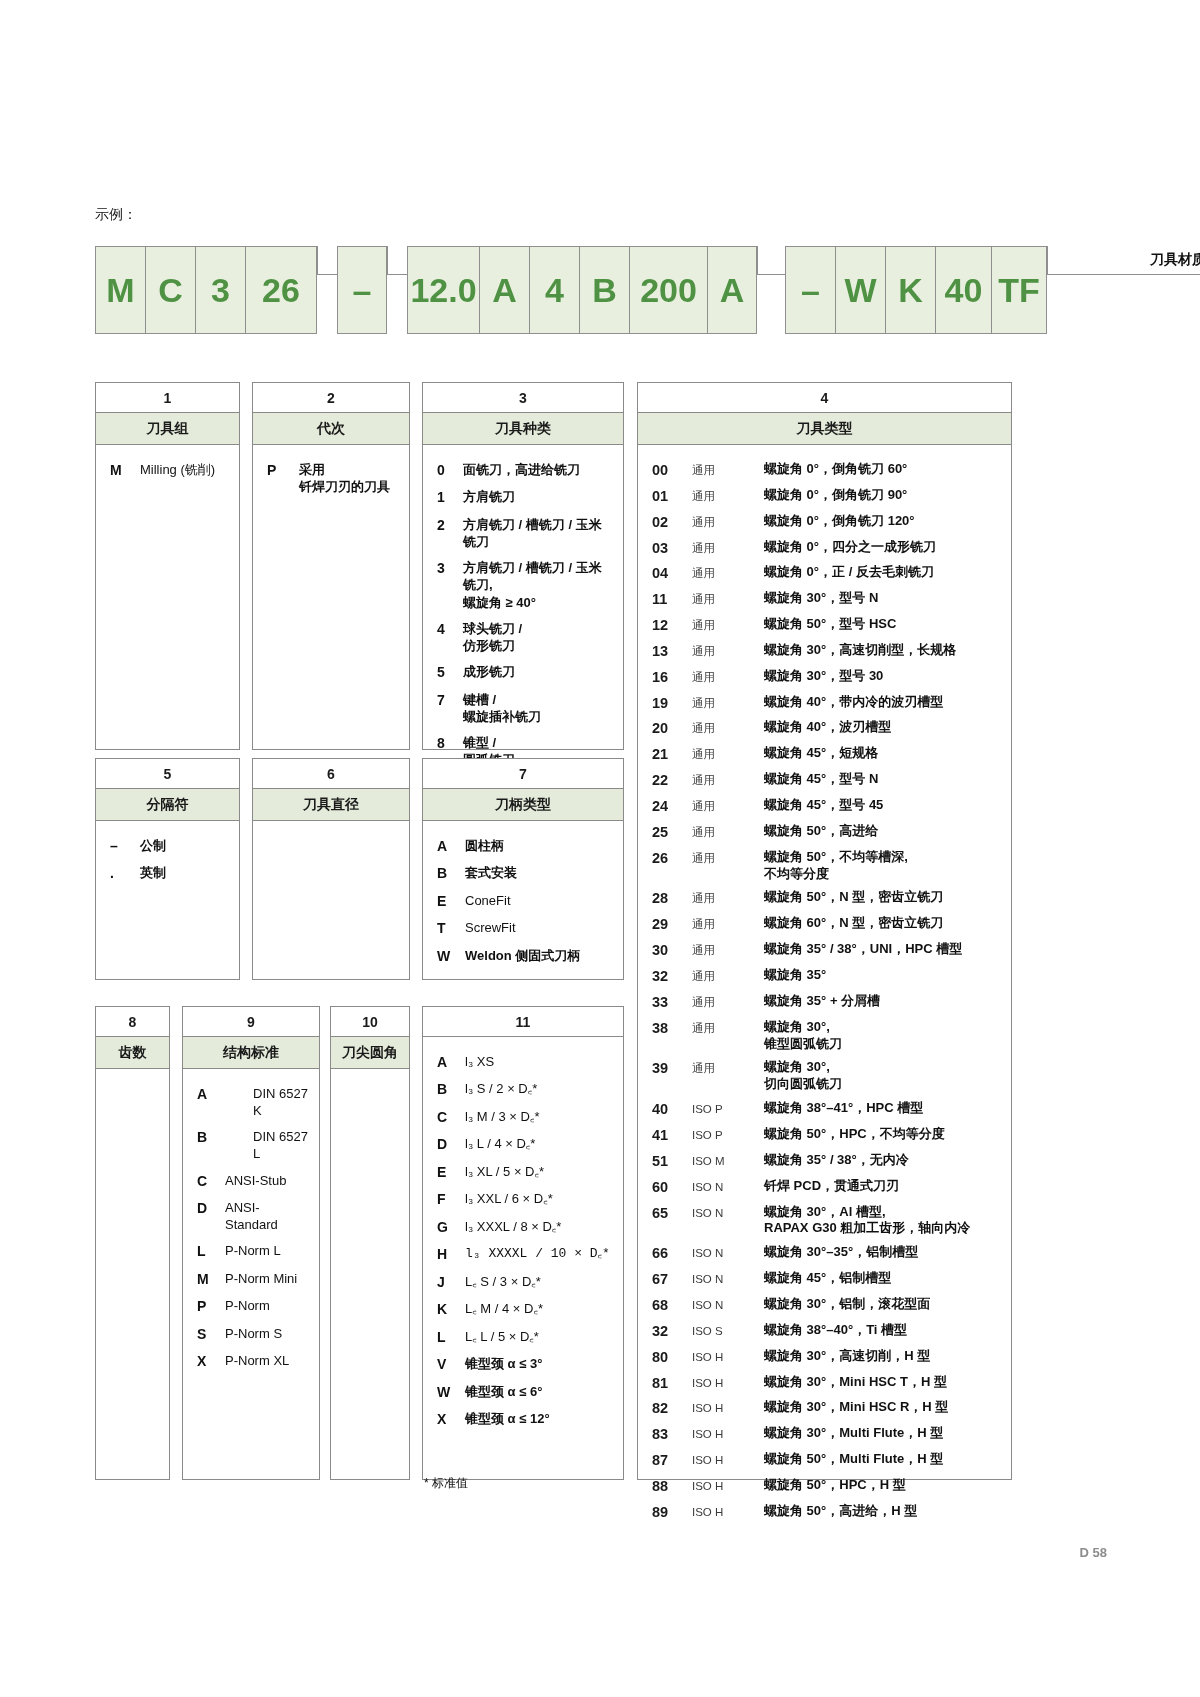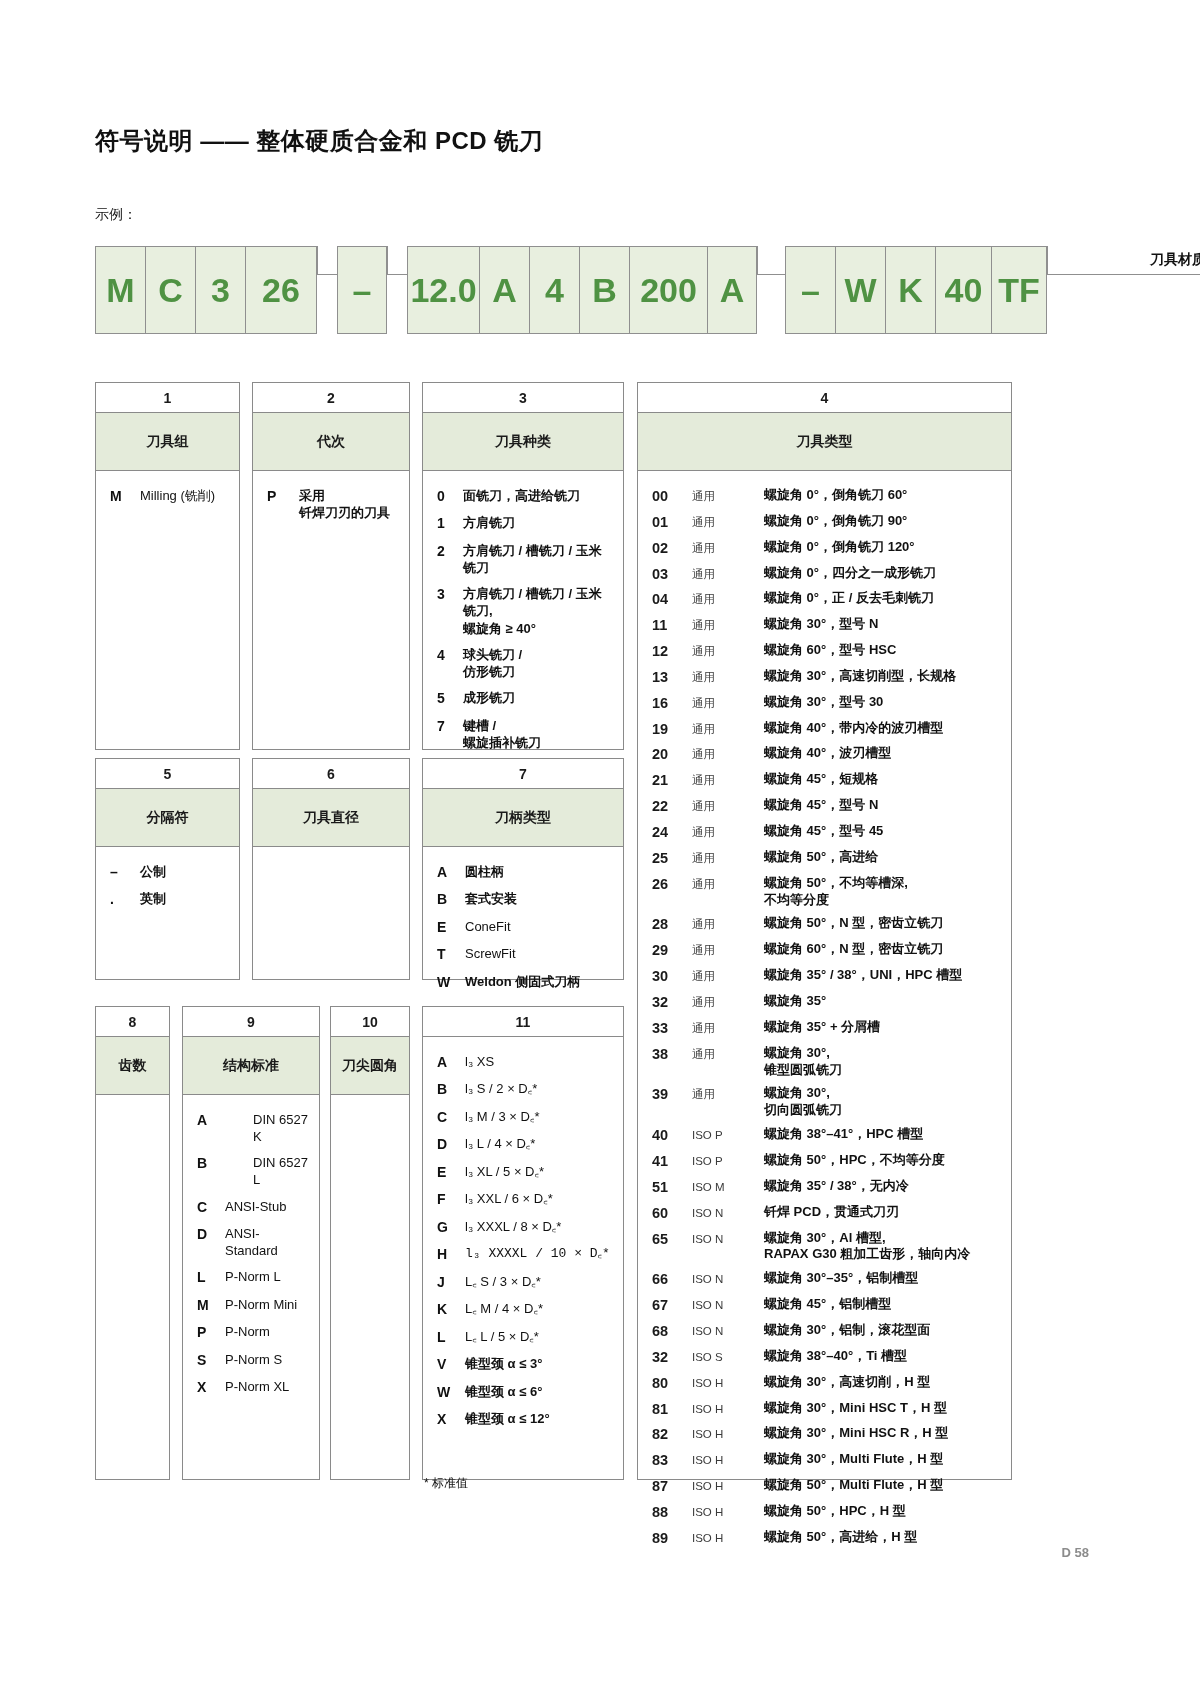--- a/index.html
+++ b/index.html
@@ -51,47 +51,46 @@
   .num-cell.last{border-right:1px solid #8f8f8f;}
   .num-cell.wide{font-size:14px;font-weight:bold;}
 
   
   .box{position:absolute;border:1px solid #8a8a8a;box-sizing:border-box;background:#fff;}
   .box .bx-num{
     height:30px;display:flex;align-items:center;justify-content:center;
     font-size:14px;font-weight:bold;border-bottom:1px solid #8a8a8a;box-sizing:border-box;
   }
   .box .bx-head{
-    height:58px;background:#e4ebda;display:flex;align-items:center;justify-content:center;
+    height:32px;background:#e4ebda;display:flex;align-items:center;justify-content:center;
     font-size:14px;font-weight:bold;border-bottom:1px solid #8a8a8a;box-sizing:border-box;
     color:#1a1a1a;
   }
   .box .bx-body{padding:16px 10px 10px 14px;}
 
   .row{display:flex;margin-bottom:9px;line-height:1.32;}
   .row .key{
     font-weight:bold;font-size:14px;flex:0 0 auto;color:#111;
   }
   .row .val{font-size:13px;color:#111;font-weight:bold;}
 
   
   .row4{display:flex;margin-bottom:7px;line-height:1.30;align-items:flex-start;}
   .row4 .c-code{flex:0 0 40px;font-size:14.5px;font-weight:bold;}
   .row4 .c-iso{flex:0 0 72px;font-size:11.5px;color:#3a3a3a;padding-top:2px;}
   .row4 .c-desc{font-size:13px;font-weight:bold;color:#111;}
   .footnote{position:absolute;left:424px;top:1475px;font-size:12px;color:#111;}
-  .pagenum{position:absolute;right:111px;top:1545px;font-size:13px;color:#8c8c8c;font-weight:bold;}
+  .pagenum{position:absolute;right:93px;top:1545px;font-size:13px;color:#8c8c8c;font-weight:bold;}
 </style>
 </head>
 <body>
 
 <div class="page">
 
 
-  <div class="page-title">符号说明 —— 整体硬质合金和 PCD 铣刀</div>
   <div class="example-label">示例：</div>
 
   <div class="codestrip" id="codestrip">
       <div class="grp" style="left: 0px;">
         <div style="display: flex;">
           <div class="code-cell" style="width: 50px;">M</div>
           <div class="code-cell" style="width: 50px;">C</div>
           <div class="code-cell" style="width: 50px;">3</div>
           <div class="code-cell last" style="width: 72px;">26</div>
         </div>
@@ -231,21 +230,21 @@
             <div class="c-desc">螺旋角 0°，正 / 反去毛刺铣刀</div>
           </div>
           <div class="row4">
             <div class="c-code">11</div>
             <div class="c-iso">通用</div>
             <div class="c-desc">螺旋角 30°，型号 N</div>
           </div>
           <div class="row4">
             <div class="c-code">12</div>
             <div class="c-iso">通用</div>
-            <div class="c-desc">螺旋角 60°，型号 HSC</div>
+            <div class="c-desc">螺旋角 50°，型号 HSC</div>
           </div>
           <div class="row4">
             <div class="c-code">13</div>
             <div class="c-iso">通用</div>
             <div class="c-desc">螺旋角 30°，高速切削型，长规格</div>
           </div>
           <div class="row4">
             <div class="c-code">16</div>
             <div class="c-iso">通用</div>
             <div class="c-desc">螺旋角 30°，型号 30</div>

